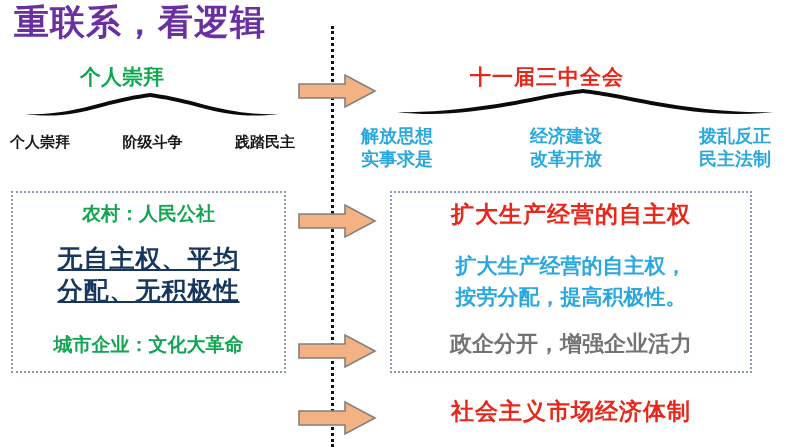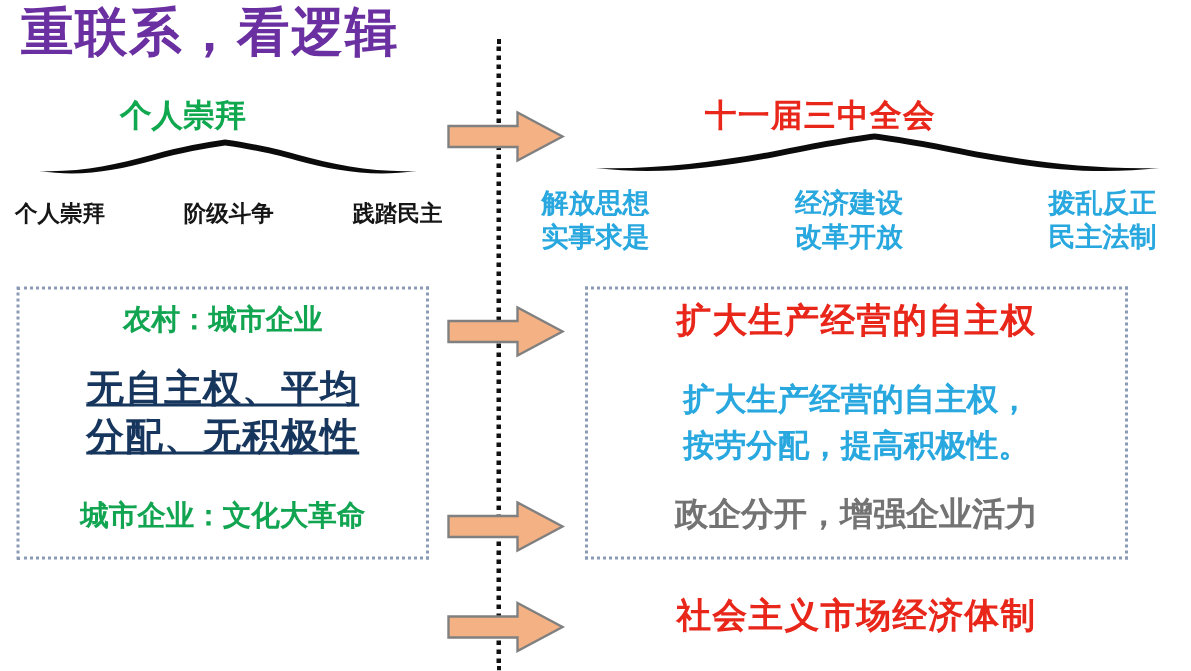--- a/index.html
+++ b/index.html
@@ -217,21 +217,21 @@
   <div class="abs sub-row" id="right-subs">
     <div class="sub-item">解放思想
 实事求是</div>
     <div class="sub-item">经济建设
 改革开放</div>
     <div class="sub-item">拨乱反正
 民主法制</div>
   </div>
 
   <div class="abs dotted-box" id="left-box"></div>
-  <div class="abs box-line" id="l-line1">农村：城市企业</div>
+  <div class="abs box-line" id="l-line1">农村：人民公社</div>
   <div class="abs box-line" id="l-line2">无自主权、平均
 分配、无积极性</div>
   <div class="abs box-line" id="l-line3">城市企业：文化大革命</div>
 
   <div class="abs dotted-box" id="right-box"></div>
   <div class="abs box-line" id="r-line1">扩大生产经营的自主权</div>
   <div class="abs box-line" id="r-line2">扩大生产经营的自主权，
 按劳分配，提高积极性。</div>
   <div class="abs box-line" id="r-line3">政企分开，增强企业活力</div>
 

